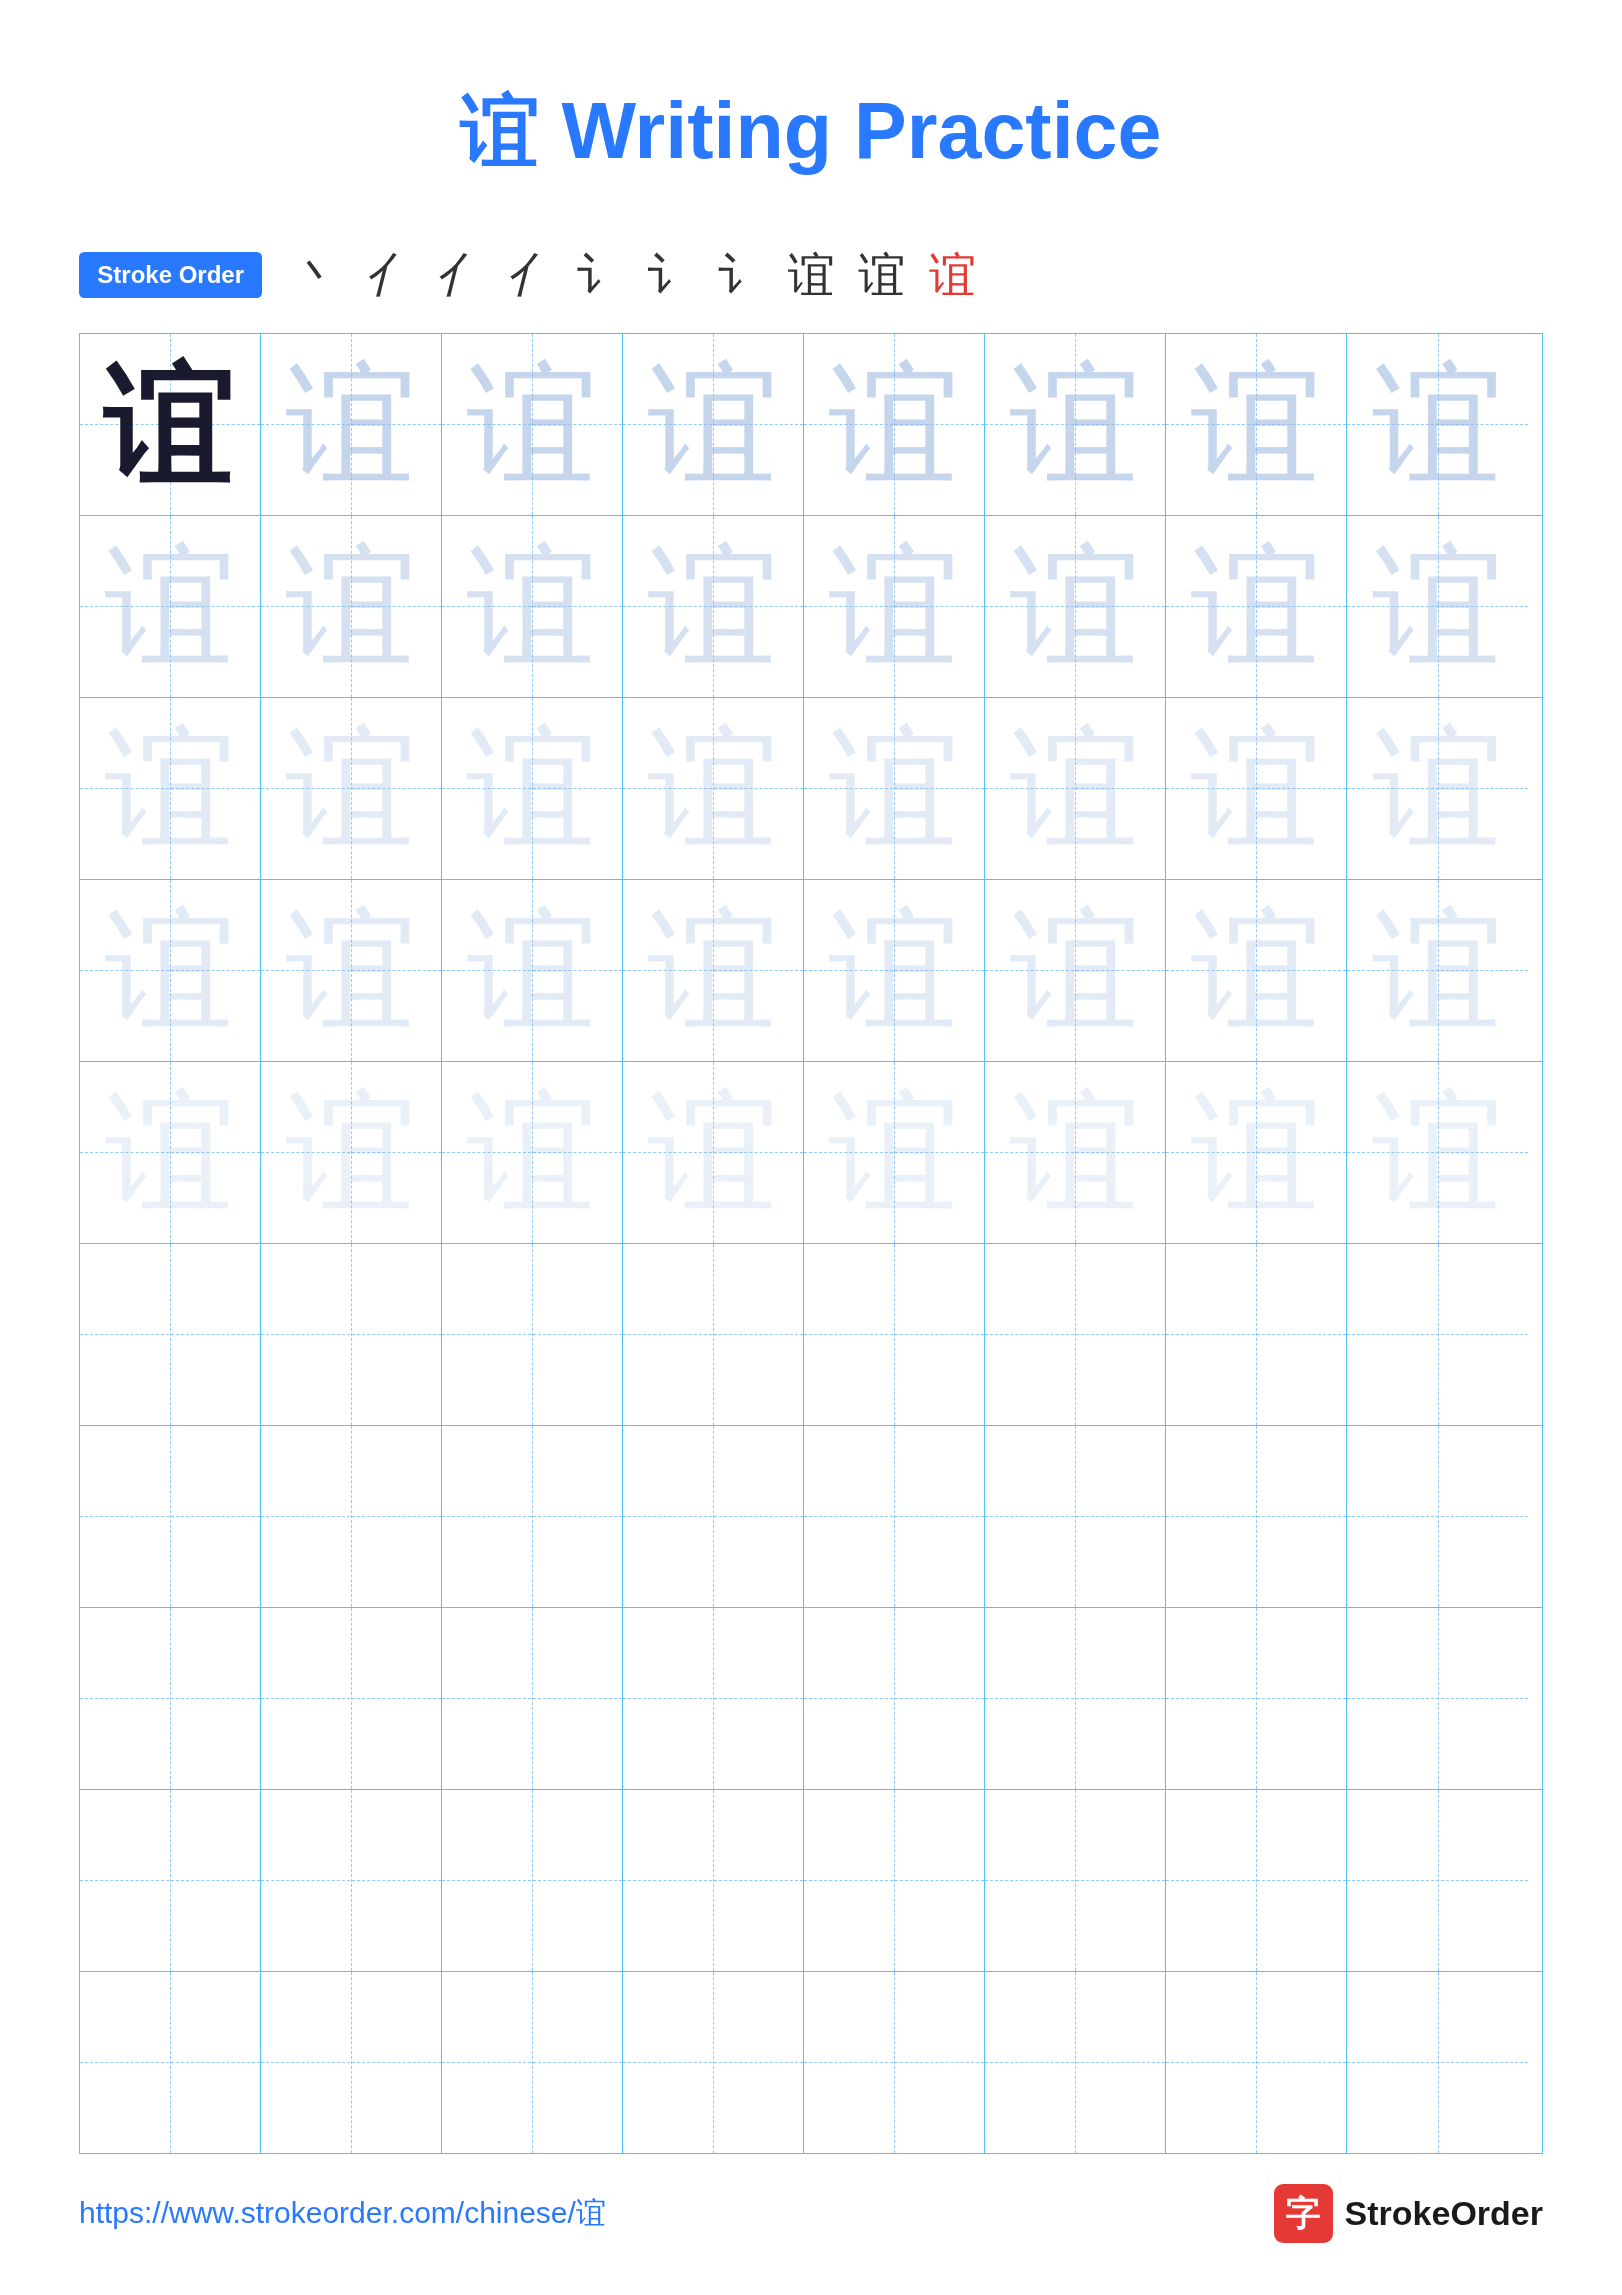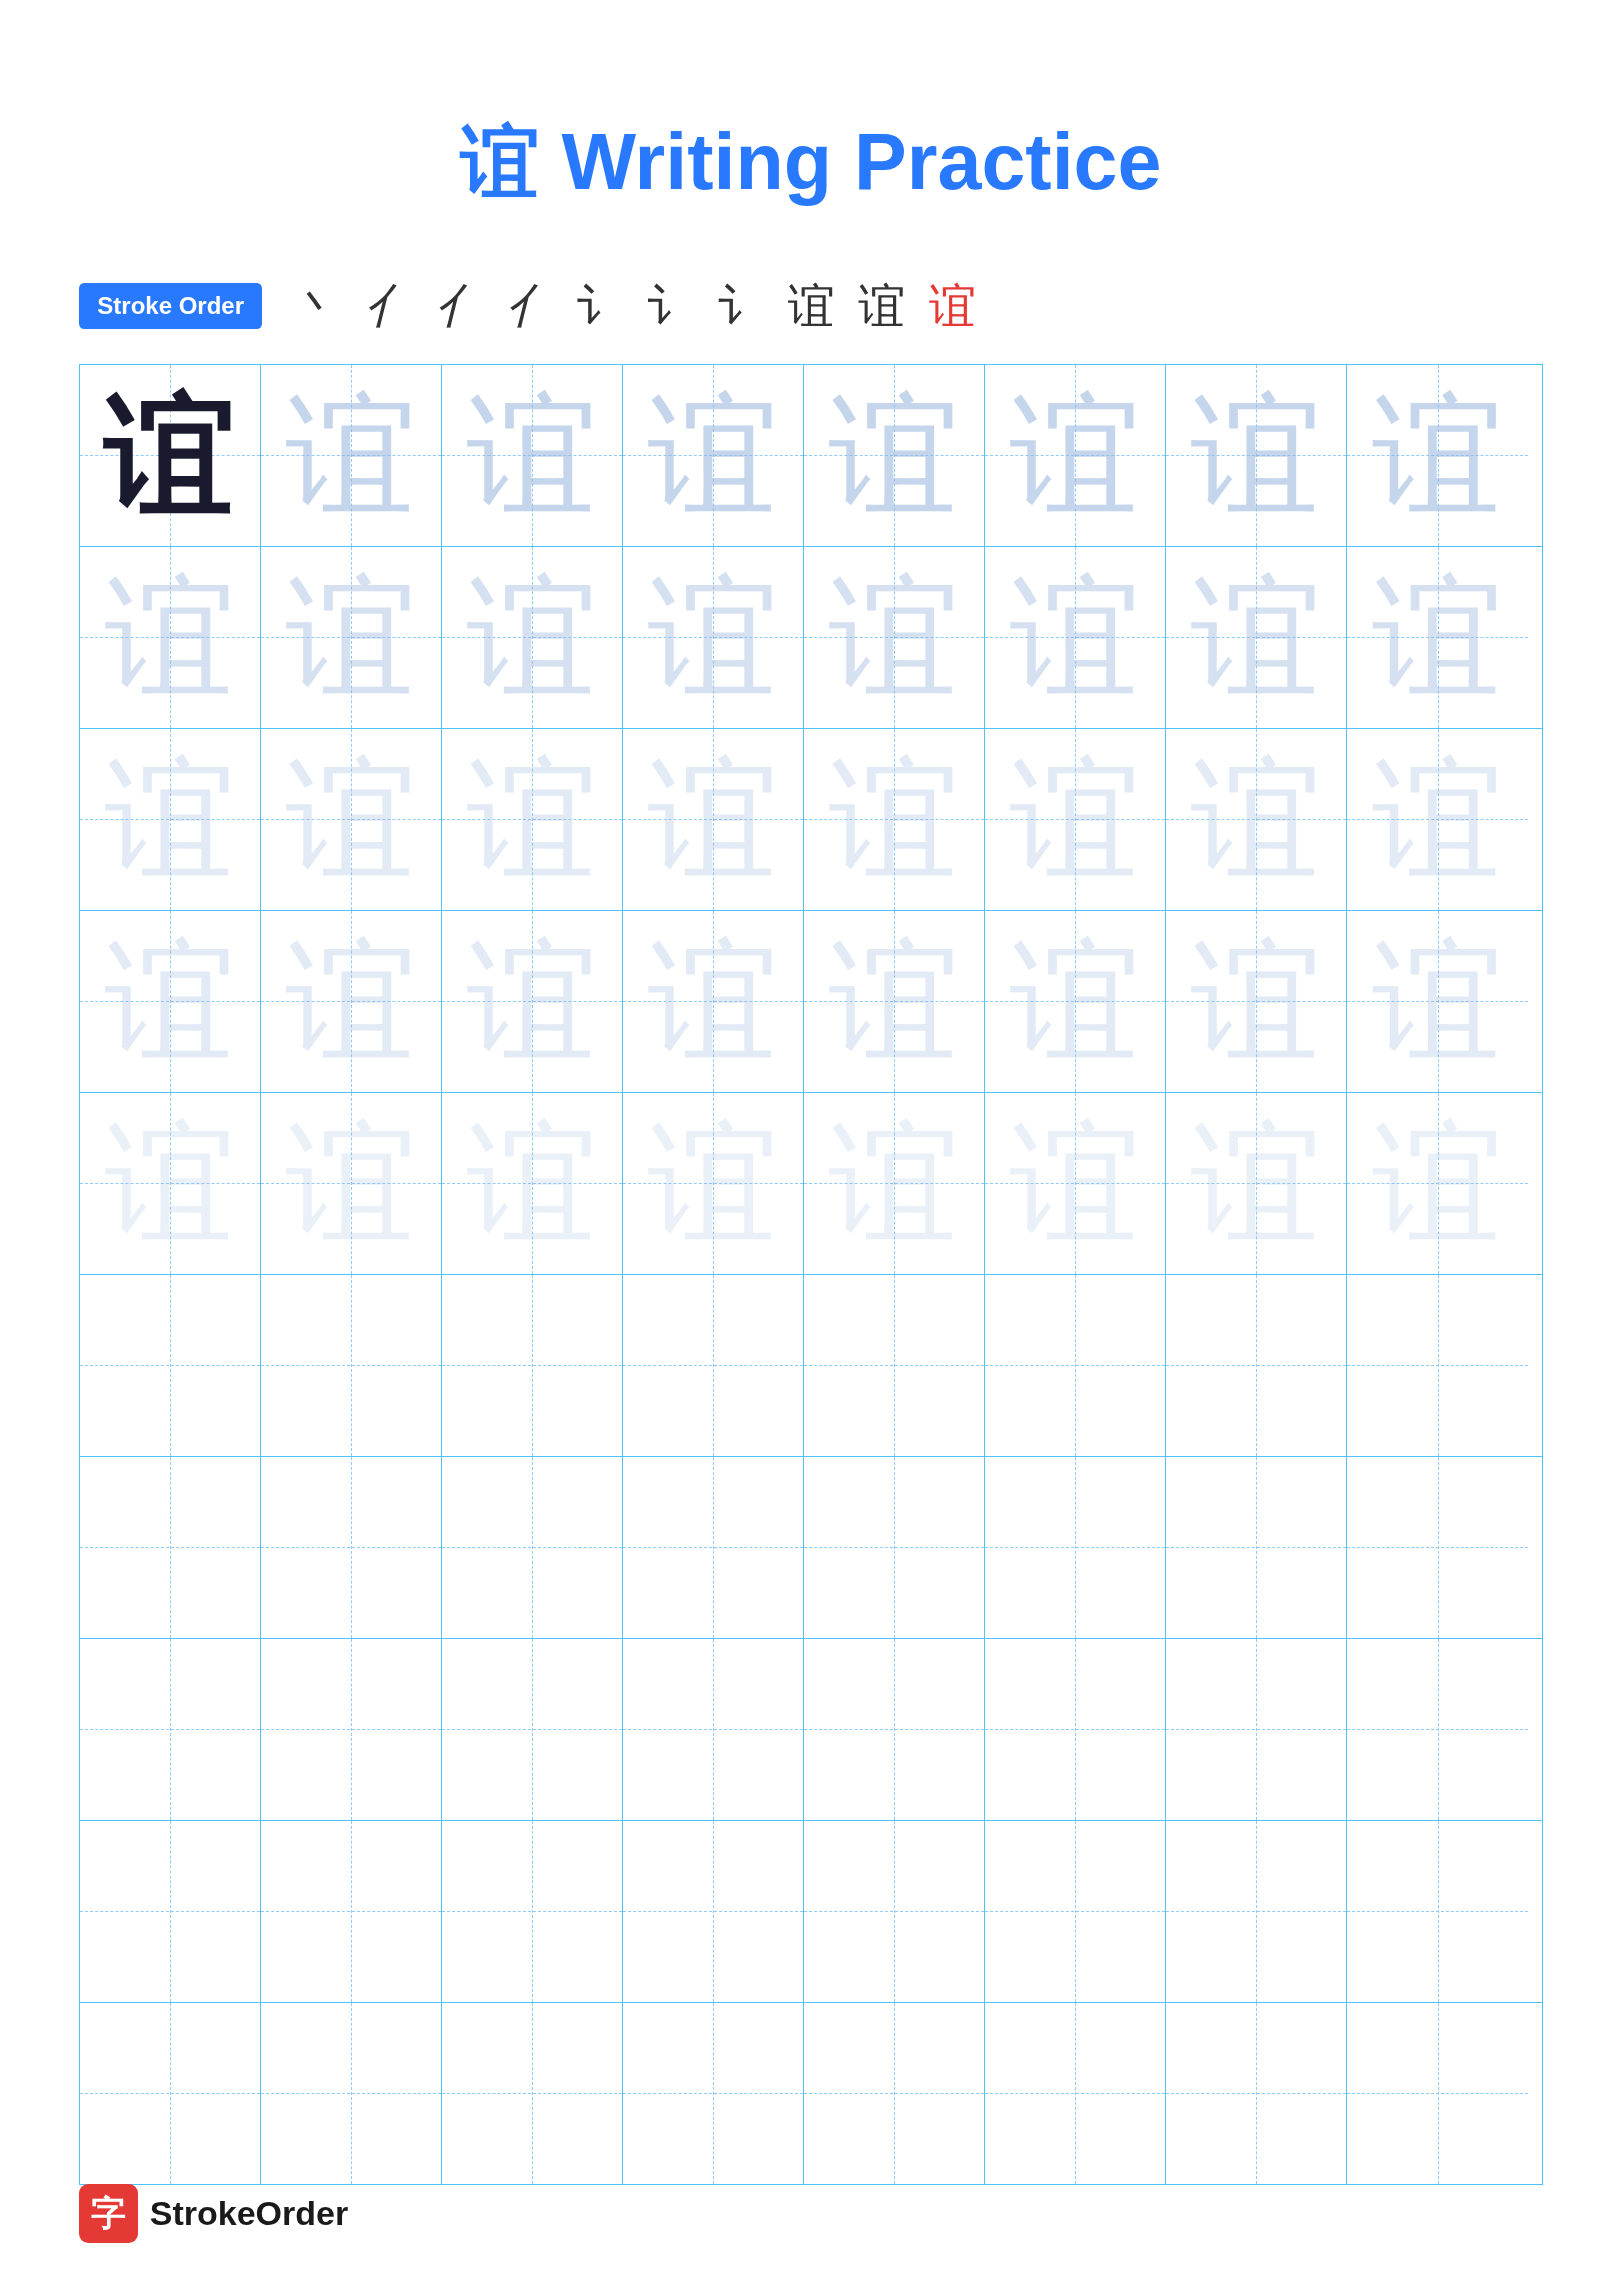--- a/index.html
+++ b/index.html
@@ -7,21 +7,21 @@
       width: 1622px;
       height: 2295px;
       background: #ffffff;
       font-family: 'Arial', sans-serif;
       position: relative;
       overflow: hidden;
     }
 
     .page-title {
       text-align: center;
-      padding-top: 110px;
+      padding-top: 79px;
       padding-bottom: 39px;
       font-size: 79px;
       font-weight: bold;
       color: #2979ff;
     }
 
     .stroke-order-row {
       display: flex;
       align-items: center;
       padding: 19.6px 79px 26px 79px;
@@ -386,18 +386,19 @@
     <div class="grid-cell"></div>
     <div class="grid-cell"></div>
     <div class="grid-cell"></div>
     <div class="grid-cell"></div>
     <div class="grid-cell"></div>
   </div>
 
 </div>
 
 <div class="footer">
+  <a class="footer-url" href="#">https://www.strokeorder.com/chinese/谊</a>
   <div class="footer-logo">
     <div class="footer-logo-icon">字</div>
     <span>StrokeOrder</span>
   </div>
 </div>
 
 
 </body></html>

